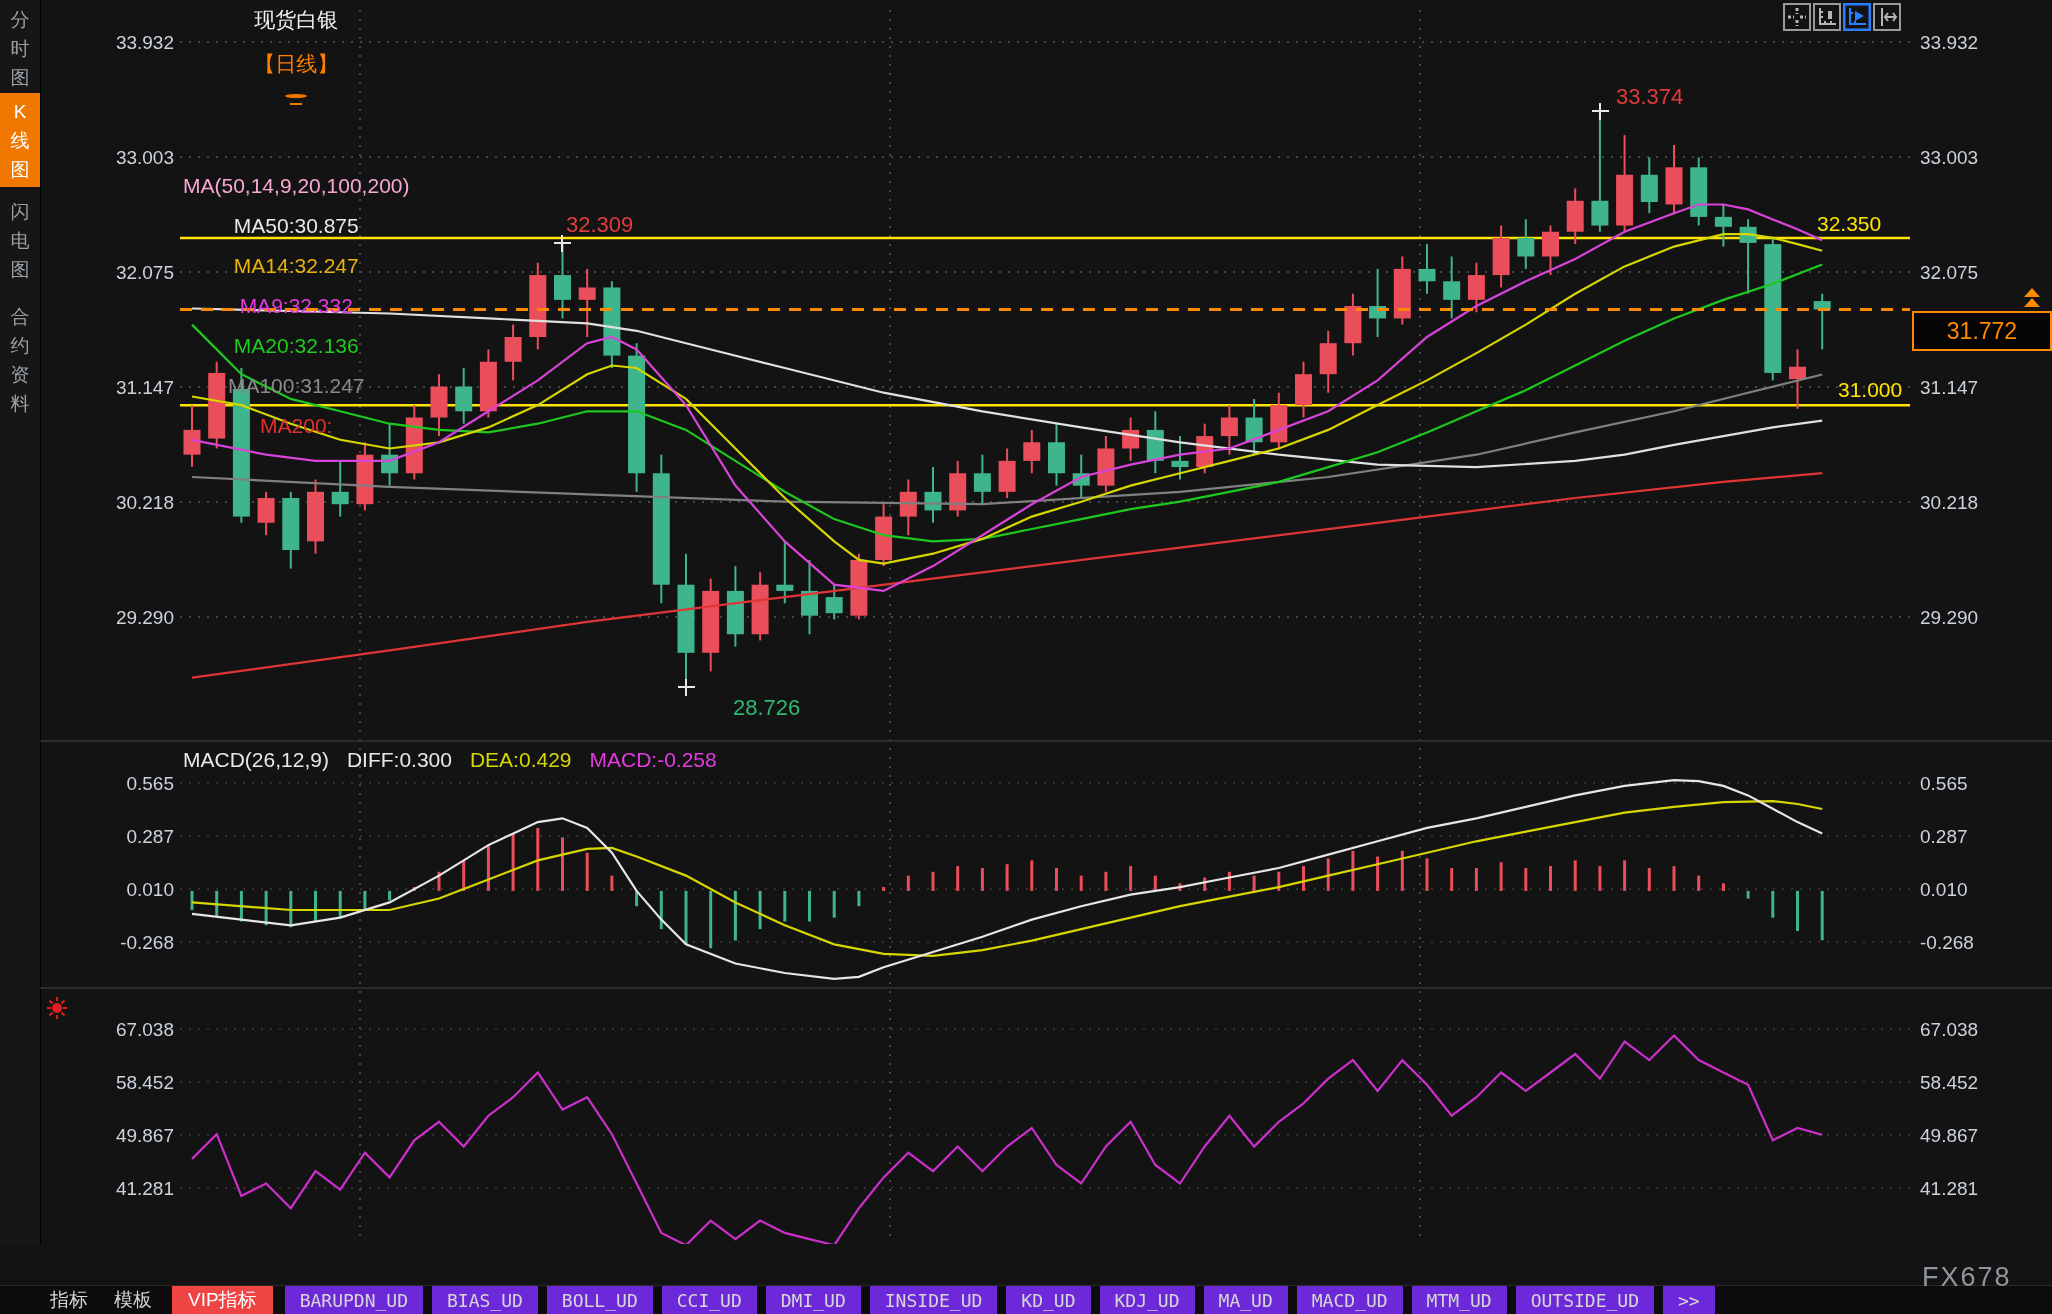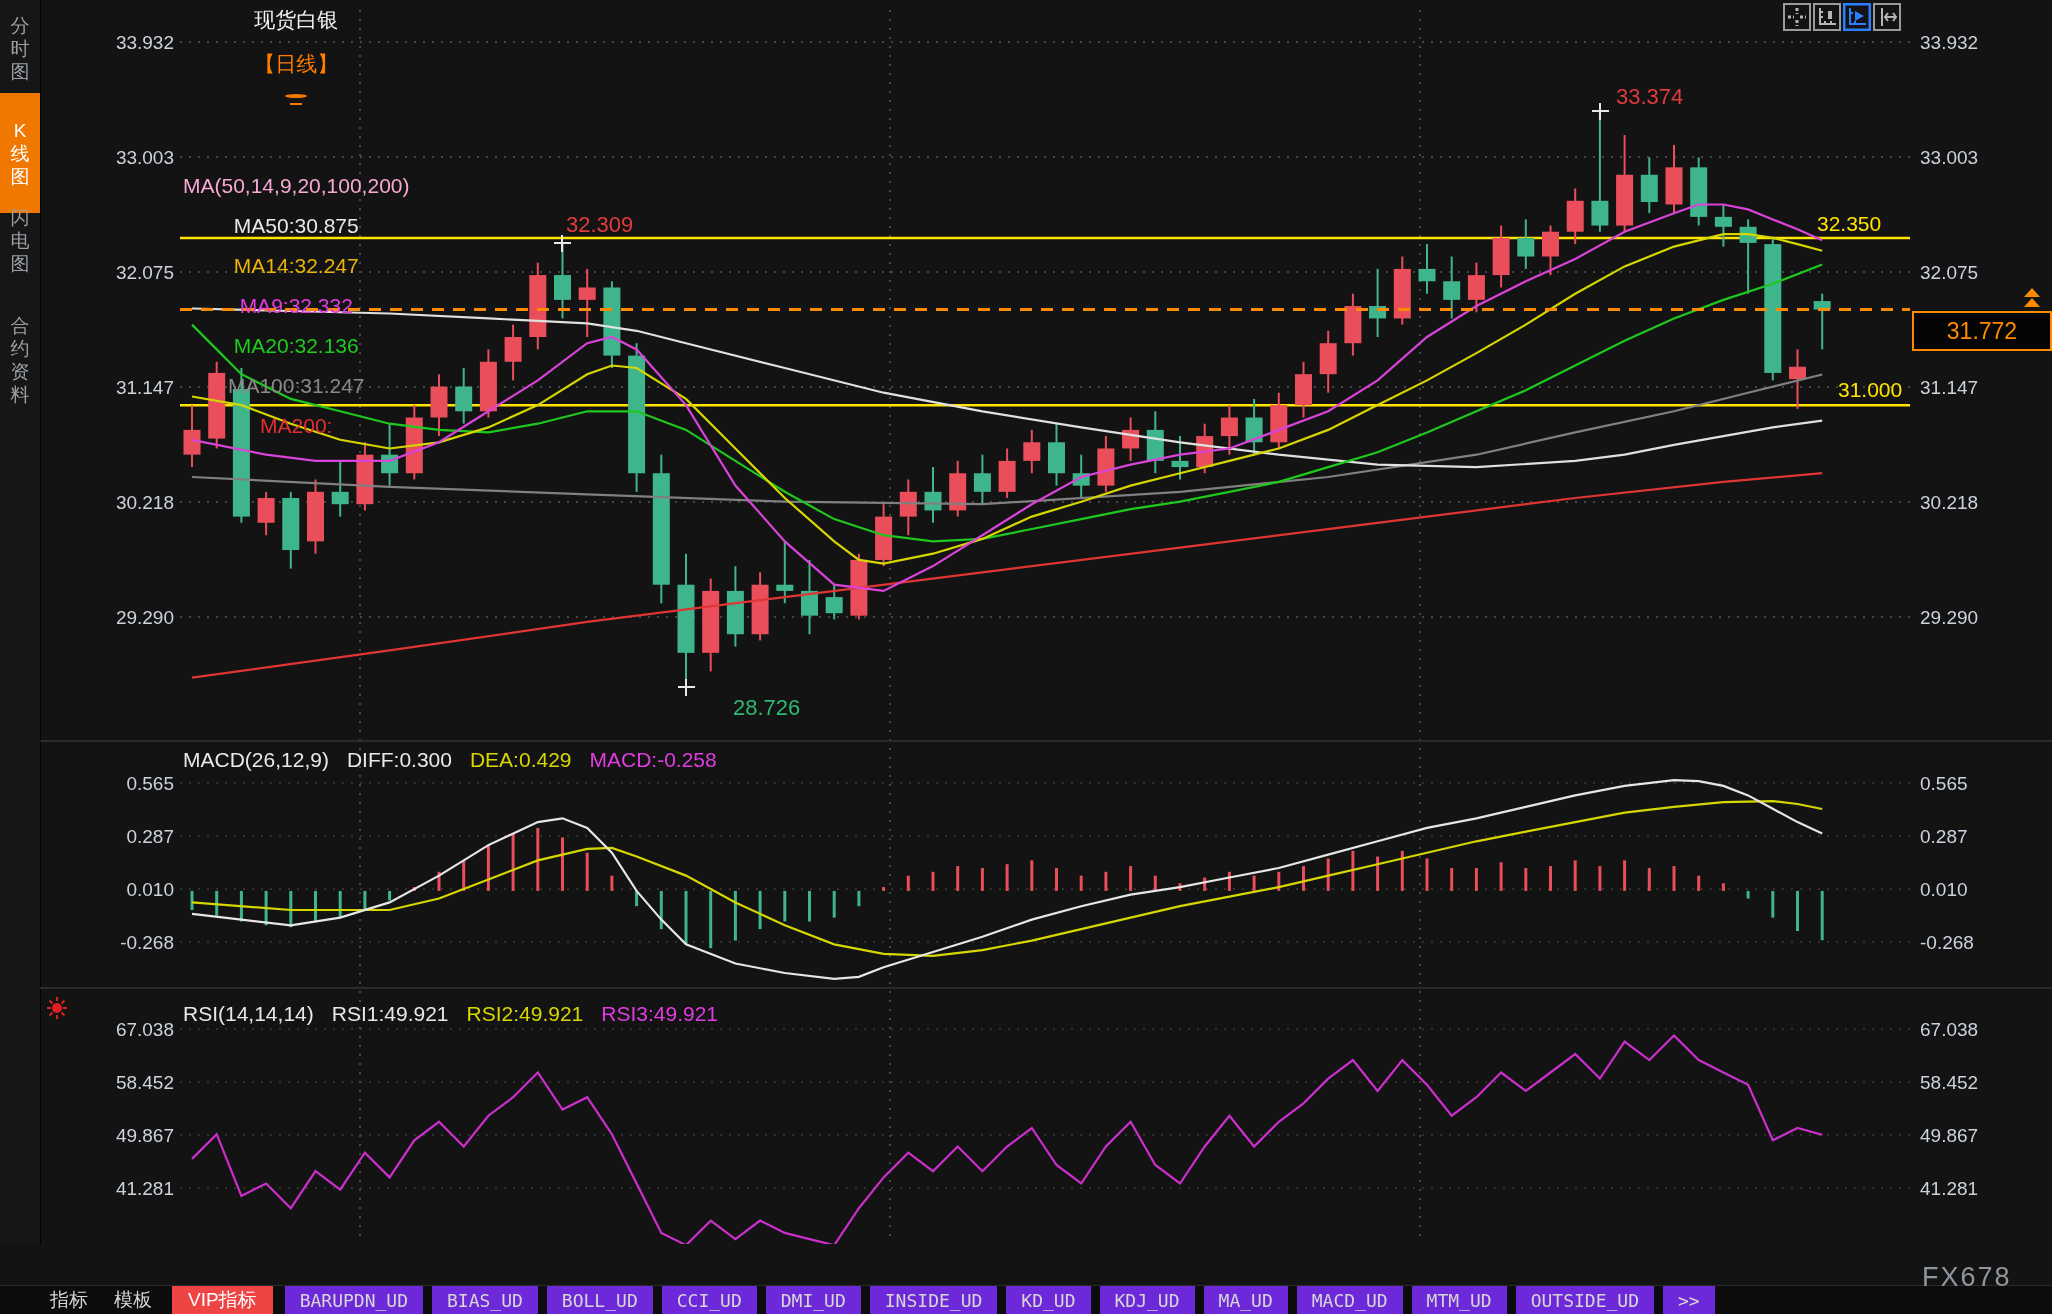--- a/index.html
+++ b/index.html
@@ -4,21 +4,21 @@
 <style>
   html,body{margin:0;padding:0;background:#0e0e0e;}
   #app{position:relative;width:2052px;height:1314px;background:#131313;overflow:hidden;
        font-family:"Liberation Sans",sans-serif;}
   svg text{font-family:"Liberation Sans",sans-serif;}
 
   
   #sidebar{position:absolute;left:0;top:0;width:40px;height:1245px;background:#161616;border-right:1px solid #000;}
   .side-item{position:absolute;left:0;width:40px;display:flex;align-items:center;justify-content:center;
              color:#9aa0a6;cursor:pointer;}
-  .side-item span{display:block;width:21px;word-break:break-all;line-height:23px;font-size:19px;text-align:center;}
+  .side-item span{display:block;width:21px;word-break:break-all;line-height:29px;font-size:19px;text-align:center;}
   .side-item.active{background:#f07800;color:#fff;}
 
   
   #header{position:absolute;left:183px;top:6px;height:32px;display:flex;align-items:center;gap:16px;
           font-size:21px;white-space:nowrap;z-index:30;flex-direction:column;}
   .h-symbol{color:#f2f2f2;}
   .h-tf{color:#ff7e00;}
   .h-ma{color:#f9a8d4;margin-top:44px;}
   .h-ma50{color:#e8e8e8;}
   .h-ma14{color:#eab308;}
@@ -79,21 +79,21 @@
 </style>
 </head>
 <body>
 
 <div id="app">
 
   <div id="sidebar">
       <div class="side-item" style="top: 13px; height: 70px;">
         <span>分时图</span>
       </div>
-      <div class="side-item active" style="top: 93px; height: 120px;">
+      <div class="side-item active" style="top: 93px; height: 94px;">
         <span>K线图</span>
       </div>
       <div class="side-item" style="top: 197px; height: 86px;">
         <span>闪电图</span>
       </div>
       <div class="side-item" style="top: 297px; height: 126px;">
         <span>合约资料</span>
       </div>
     </div>
 
@@ -458,26 +458,20 @@
     <span class="pt-yellow">DEA:0.429</span>
     <span class="pt-magenta">MACD:-0.258</span>
   </div>
 
   <svg id="rsi-sun" width="24" height="26" viewBox="0 0 24 26">
     <circle cx="12" cy="13" r="5" fill="#e02020"></circle>
     <g stroke="#e02020" stroke-width="2">
       <path d="M12 2v4 M12 20v4 M2 13h4 M18 13h4 M4.5 5.5l3 3 M16.5 17.5l3 3 M19.5 5.5l-3 3 M7.5 17.5l-3 3"></path>
     </g>
   </svg>
-  <div class="pane-title" style="left:183px;top:1002px;">
-    <span class="pt-white">RSI(14,14,14)</span>
-    <span class="pt-white">RSI1:49.921</span>
-    <span class="pt-yellow">RSI2:49.921</span>
-    <span class="pt-magenta">RSI3:49.921</span>
-  </div>
 
 
   <div id="toolbar">
       <div class="tab plain">指标</div>
       <div class="tab plain">模板</div>
       <div class="tab active">VIP指标</div>
       <div class="tab boxed">BARUPDN_UD</div>
       <div class="tab boxed">BIAS_UD</div>
       <div class="tab boxed">BOLL_UD</div>
       <div class="tab boxed">CCI_UD</div>

